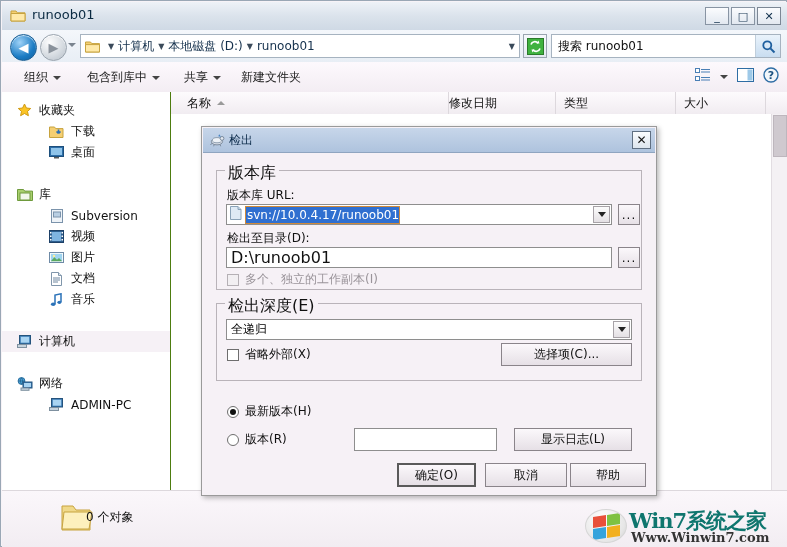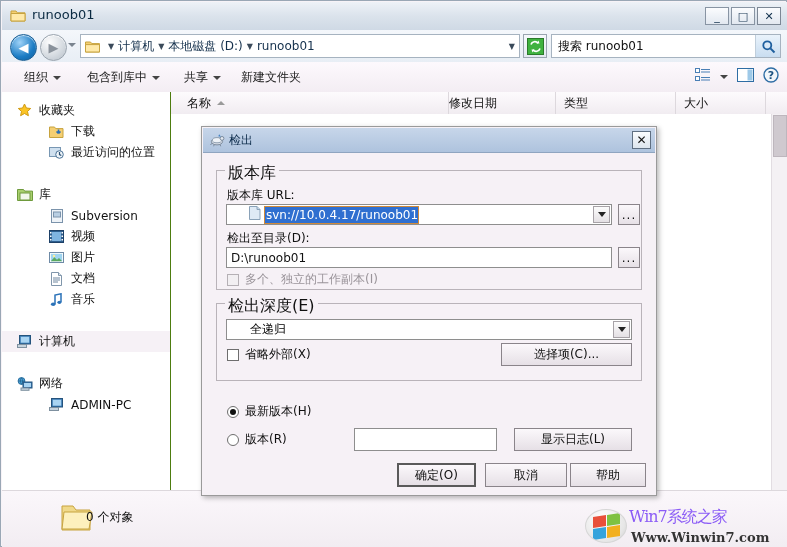--- a/index.html
+++ b/index.html
@@ -95,22 +95,22 @@
   .dlg-title{position:absolute;left:26px;top:4px;font-size:12px;color:#0c2b4a;}
   .dlg-x{position:absolute;right:4px;top:3px;width:19px;height:18px;border:1px solid #5f6f82;
          background:linear-gradient(to bottom,#fafcfe,#dde5ee);display:flex;align-items:center;
          justify-content:center;font-size:12px;font-weight:bold;color:#111;box-sizing:border-box;}
 
   .grp{position:absolute;border:1px solid #b9b3b9;box-sizing:border-box;}
   .grp-lbl{position:absolute;top:-8px;left:8px;background:#f6f1f6;padding:0 3px;font-size:16px;color:#111;}
   .lbl{position:absolute;font-size:12px;color:#111;}
   .lbl.dis{color:#9a949a;}
   .tf{position:absolute;background:#fff;border:1px solid #8e8e8e;box-sizing:border-box;
-      display:flex;align-items:center;font-size:12px;color:#111;padding-left:4px;}
-  .combo{position:absolute;background:#fff;border:1px solid #8e8e8e;box-sizing:border-box;display:flex;align-items:center;padding-left:19px;}
+      display:flex;align-items:center;font-size:16px;color:#111;padding-left:4px;}
+  .combo{position:absolute;background:#fff;border:1px solid #8e8e8e;box-sizing:border-box;display:flex;align-items:center;}
   .combo-arrow{position:absolute;right:1px;top:1px;width:17px;bottom:1px;
                background:linear-gradient(to bottom,#fcfcfc,#e4e0e4);border:1px solid #a7a2a7;
                display:flex;align-items:center;justify-content:center;box-sizing:border-box;}
   .caret-dn{width:0;height:0;border-left:4px solid transparent;border-right:4px solid transparent;border-top:5px solid #222;}
   .sel-txt{background:#2f6fd0;color:#fff;padding:1px 0 1px 1px;outline:1px solid #d08a3a;font-size:12px;}
   .btn{position:absolute;background:linear-gradient(to bottom,#fbf8fb,#e6e0e6);
        border:1px solid #8a848a;box-sizing:border-box;display:flex;align-items:center;
        justify-content:center;font-size:12px;color:#111;}
   .btn.def{border:2px solid #5a5a5a;}
   .dots{position:absolute;background:linear-gradient(to bottom,#fbf8fb,#e6e0e6);
@@ -122,21 +122,21 @@
        background:#fff;box-sizing:border-box;}
   .rad.on::after{content:"";position:absolute;left:2px;top:2px;width:6px;height:6px;border-radius:50%;background:#111;}
 
   
   .wm{position:absolute;left:585px;top:507px;width:200px;height:40px;}
   .wm-logo{position:absolute;left:0;top:2px;width:40px;height:32px;border-radius:50%;
            background:radial-gradient(circle at 40% 30%,#fff,#e6e6e6 70%,#c9c9c9);
            border:1px solid #d6d6d6;overflow:hidden;}
   .wm-q{position:absolute;width:13px;height:11px;}
   .wm-txt{position:absolute;left:44px;top:0;font-family:"DejaVu Serif","Liberation Serif",serif;}
-  .wm-big{font-size:16px;font-weight:normal;color:#8b5cf6;letter-spacing:-1px;}
+  .wm-big{font-size:21px;font-weight:bold;color:#0f766e;letter-spacing:-1px;}
   .wm-sub{position:absolute;left:46px;top:23px;font-size:13px;font-weight:bold;color:#333;
           font-family:"DejaVu Serif","Liberation Serif",serif;}
 </style>
 </head>
 <body>
 
 <div id="root">
 
   <div class="win">
 
@@ -261,26 +261,26 @@
             <svg width="15" height="14" viewBox="0 0 15 14">
               <path d="M0.5 2h5l1.2 1.6H14v8.9H0.5z" fill="#f5cf72" stroke="#c7a33f"></path>
               <path d="M9.5 4.5v4m0 0l-2-2m2 2l2-2" stroke="#2b6fb5" stroke-width="1.6" fill="none"></path>
             </svg>
           </span>
           <span>下载</span>
         </div>
         <div class="sb-row child">
           <span class="sb-ico">
             <svg width="15" height="13" viewBox="0 0 15 13">
-              <rect x="0.5" y="1.5" width="11" height="9" fill="#cfe0ef" stroke="#7897b3"></rect>
-              <circle cx="10.5" cy="8.5" r="3.8" fill="#eef4f9" stroke="#4a7296"></circle>
-              <path d="M10.5 6v2.6l1.8 1" stroke="#2a4f72" stroke-width="1.2" fill="none"></path>
-            </svg>
-          </span>
-          <span>最近访问的位置</span>
+              <rect x="0.5" y="0.5" width="14" height="10" fill="#2d6ea8" stroke="#1d4f7c"></rect>
+              <rect x="2" y="2" width="11" height="7" fill="#8fc4ea"></rect>
+              <rect x="5" y="11" width="5" height="1.5" fill="#5a5a5a"></rect>
+            </svg>
+          </span>
+          <span>桌面</span>
         </div>
       </div>
 
       <div class="sb-gap"></div>
 
       <div class="sb-grp">
         <div class="sb-row">
           <span class="sb-ico">
             <svg width="16" height="14" viewBox="0 0 16 14">
               <path d="M0.5 1.5h6l1.2 1.6H15.5v9.4H0.5z" fill="#a8cf6e" stroke="#6f9a3d"></path>

